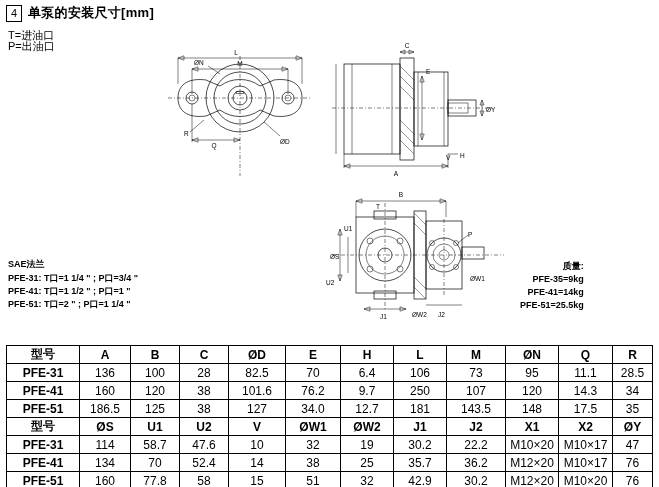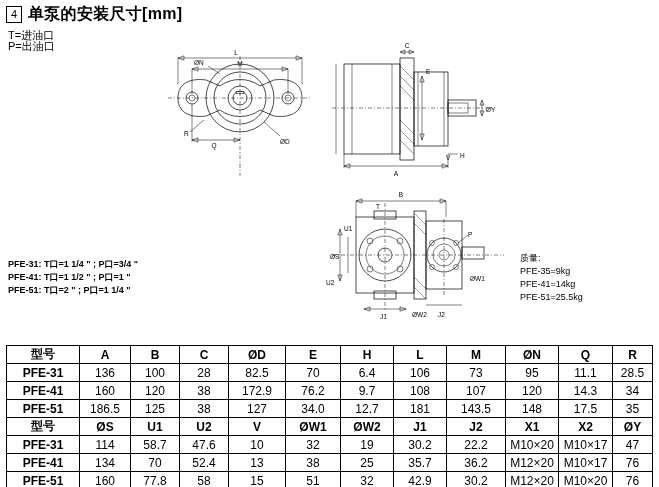--- a/index.html
+++ b/index.html
@@ -12,31 +12,31 @@
     overflow:hidden;
   }
   .page{position:relative;width:659px;height:487px;}
 
   
   .header{position:absolute;left:6px;top:4px;display:flex;align-items:center;gap:6px;}
   .header .num{
     border:1px solid #000;width:14px;height:15px;line-height:15px;
     text-align:center;font-size:11px;
   }
-  .header .title{font-size:16px;font-weight:bold;letter-spacing:0.3px;}
+  .header .title{font-size:13px;font-weight:bold;letter-spacing:0.3px;}
 
   
   .legend{position:absolute;left:8px;top:30px;font-size:11px;line-height:11px;}
 
   
   .sae{position:absolute;left:8px;top:258px;font-size:9px;line-height:13px;font-weight:bold;}
   .sae .t{margin-bottom:1px;}
 
   
-  .weights{position:absolute;left:520px;top:252px;font-size:9px;line-height:13px;font-weight:normal;}
+  .weights{position:absolute;left:520px;top:260px;font-size:9px;line-height:13px;font-weight:bold;text-align:right;}
 
   
   .note{position:absolute;left:8px;top:327px;font-size:9.5px;font-weight:bold;}
 
   
   table.spec{
     position:absolute;left:6px;width:647px;
     border-collapse:collapse;font-size:12px;
   }
   table.spec td,table.spec th{
@@ -246,20 +246,21 @@
 
       <text class="dimtxt" x="58" y="24">T</text>
       <text class="dimtxt" x="150" y="52">P</text>
       <line class="lnt" x1="140" y1="58" x2="150" y2="50"></line>
       <text class="dimtxt" x="152" y="96">ØW1</text>
       <text class="dimtxt" x="94" y="132">ØW2</text>
     </svg>
   </div>
 
   <div class="sae">
+    <div class="t">SAE法兰</div>
     <div>PFE-31:  T口=1 1/4 " ;   P口=3/4 "</div>
     <div>PFE-41:  T口=1 1/2 " ;   P口=1 "</div>
     <div>PFE-51:  T口=2 " ;        P口=1 1/4 "</div>
   </div>
 
   <div class="weights">
     <div>质量:</div>
     <div>PFE-35=9kg</div>
     <div>PFE-41=14kg</div>
     <div>PFE-51=25.5kg</div>
@@ -296,24 +297,24 @@
         <td>73</td>
         <td>95</td>
         <td>11.1</td>
         <td>28.5</td>
       </tr>
       <tr>
         <td class="rowhead">PFE-41</td>
         <td>160</td>
         <td>120</td>
         <td>38</td>
-        <td>172.9</td>
+        <td>101.6</td>
         <td>76.2</td>
         <td>9.7</td>
-        <td>108</td>
+        <td>250</td>
         <td>107</td>
         <td>120</td>
         <td>14.3</td>
         <td>34</td>
       </tr>
       <tr>
         <td class="rowhead">PFE-51</td>
         <td>186.5</td>
         <td>125</td>
         <td>38</td>
@@ -359,21 +360,21 @@
         <td>22.2</td>
         <td>M10×20</td>
         <td>M10×17</td>
         <td>47</td>
       </tr>
       <tr>
         <td class="rowhead">PFE-41</td>
         <td>134</td>
         <td>70</td>
         <td>52.4</td>
-        <td>13</td>
+        <td>14</td>
         <td>38</td>
         <td>25</td>
         <td>35.7</td>
         <td>36.2</td>
         <td>M12×20</td>
         <td>M10×17</td>
         <td>76</td>
       </tr>
       <tr>
         <td class="rowhead">PFE-51</td>

